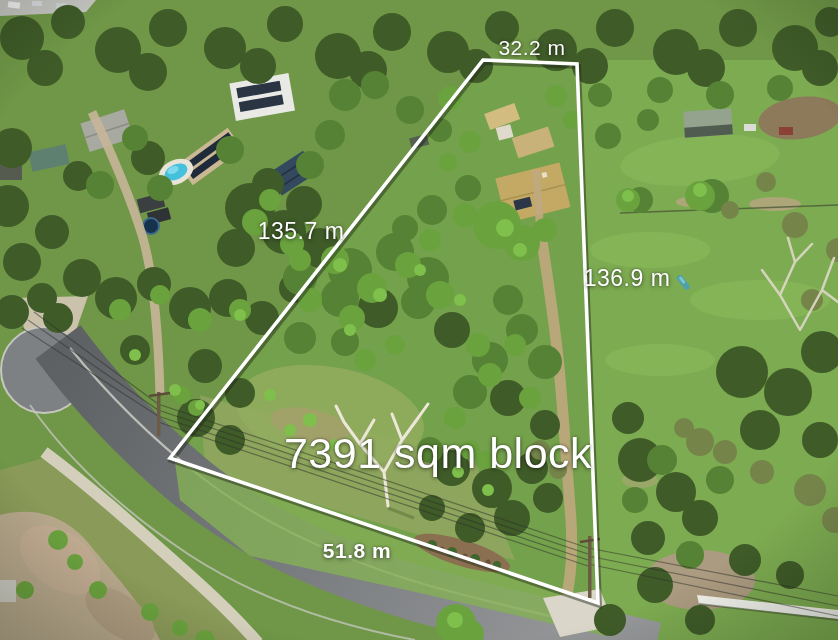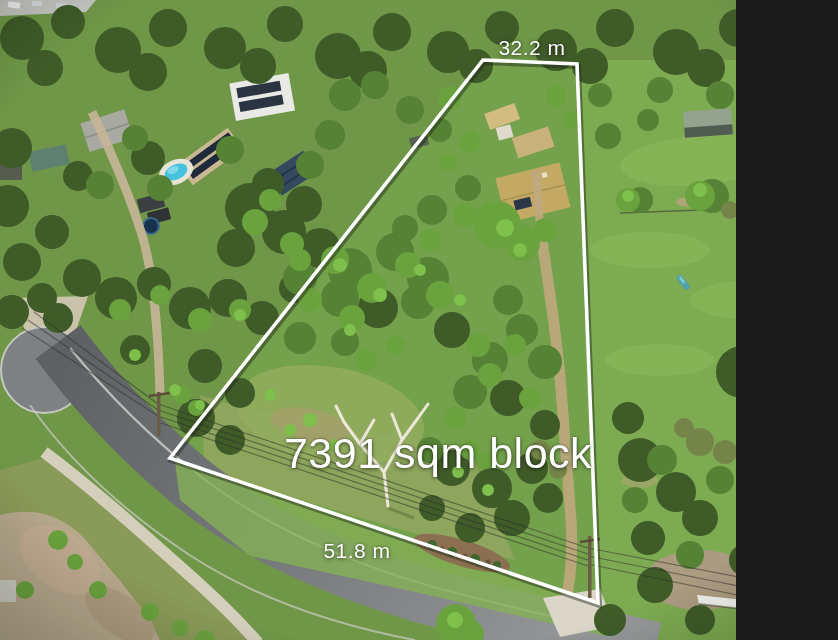--- a/index.html
+++ b/index.html
@@ -1,25 +1,25 @@
 <!DOCTYPE html>
 <html><head>
 <meta charset="utf-8">
 <style>
   html,body{margin:0;padding:0;background:#1a1a1a;}
-  .stage{position:relative;width:736px;height:640px;overflow:hidden;
+  .stage{position:relative;width:838px;height:640px;overflow:hidden;
          font-family:"Liberation Sans",sans-serif;background:#6f9747;}
   .stage svg{position:absolute;left:0;top:0;}
   .lbl{position:absolute;transform:translate(-50%,-50%);color:#fff;white-space:nowrap;
        letter-spacing:.5px;text-shadow:0 1px 4px rgba(0,0,0,.55),0 0 2px rgba(0,0,0,.35);}
   .lbl-top{left:532px;top:48px;font-size:21px;}
   .lbl-left{left:301px;top:231px;font-size:23px;}
   .lbl-right{left:627px;top:278px;font-size:23px;}
   .lbl-area{left:438px;top:453px;font-size:43px;}
-  .lbl-frontage{left:357px;top:551px;font-size:21px;}
+  .lbl-frontage{left:357px;top:551px;font-size:21px;font-weight:bold;}
 </style>
 </head>
 <body>
 
 <div class="stage">
 <svg width="838" height="640" viewBox="0 0 838 640">
   <defs>
     <linearGradient id="roadg" gradientUnits="userSpaceOnUse" x1="60" y1="360" x2="600" y2="650">
       <stop offset="0" stop-color="#5e6164"></stop>
           <stop offset="1" stop-color="#96989a"></stop>
@@ -378,15 +378,17 @@
 
   <rect width="838" height="640" fill="url(#vig)"></rect>
 
   <g transform="translate(1.5,2.5)" opacity="0.45">
     <polygon points="483,60 577,64 598,603 170,458" fill="none" stroke="#1c2616" stroke-width="5"></polygon>
   </g>
   <polygon points="483,60 577,64 598,603 170,458" fill="none" stroke="#ffffff" stroke-width="3.6"></polygon>
 </svg>
 
   <div class="lbl lbl-top">32.2 m</div>
+  <div class="lbl lbl-left">135.7 m</div>
+  <div class="lbl lbl-right">136.9 m</div>
   <div class="lbl lbl-area">7391 sqm block</div>
   <div class="lbl lbl-frontage">51.8 m</div>
 </div>
 
 </body></html>

